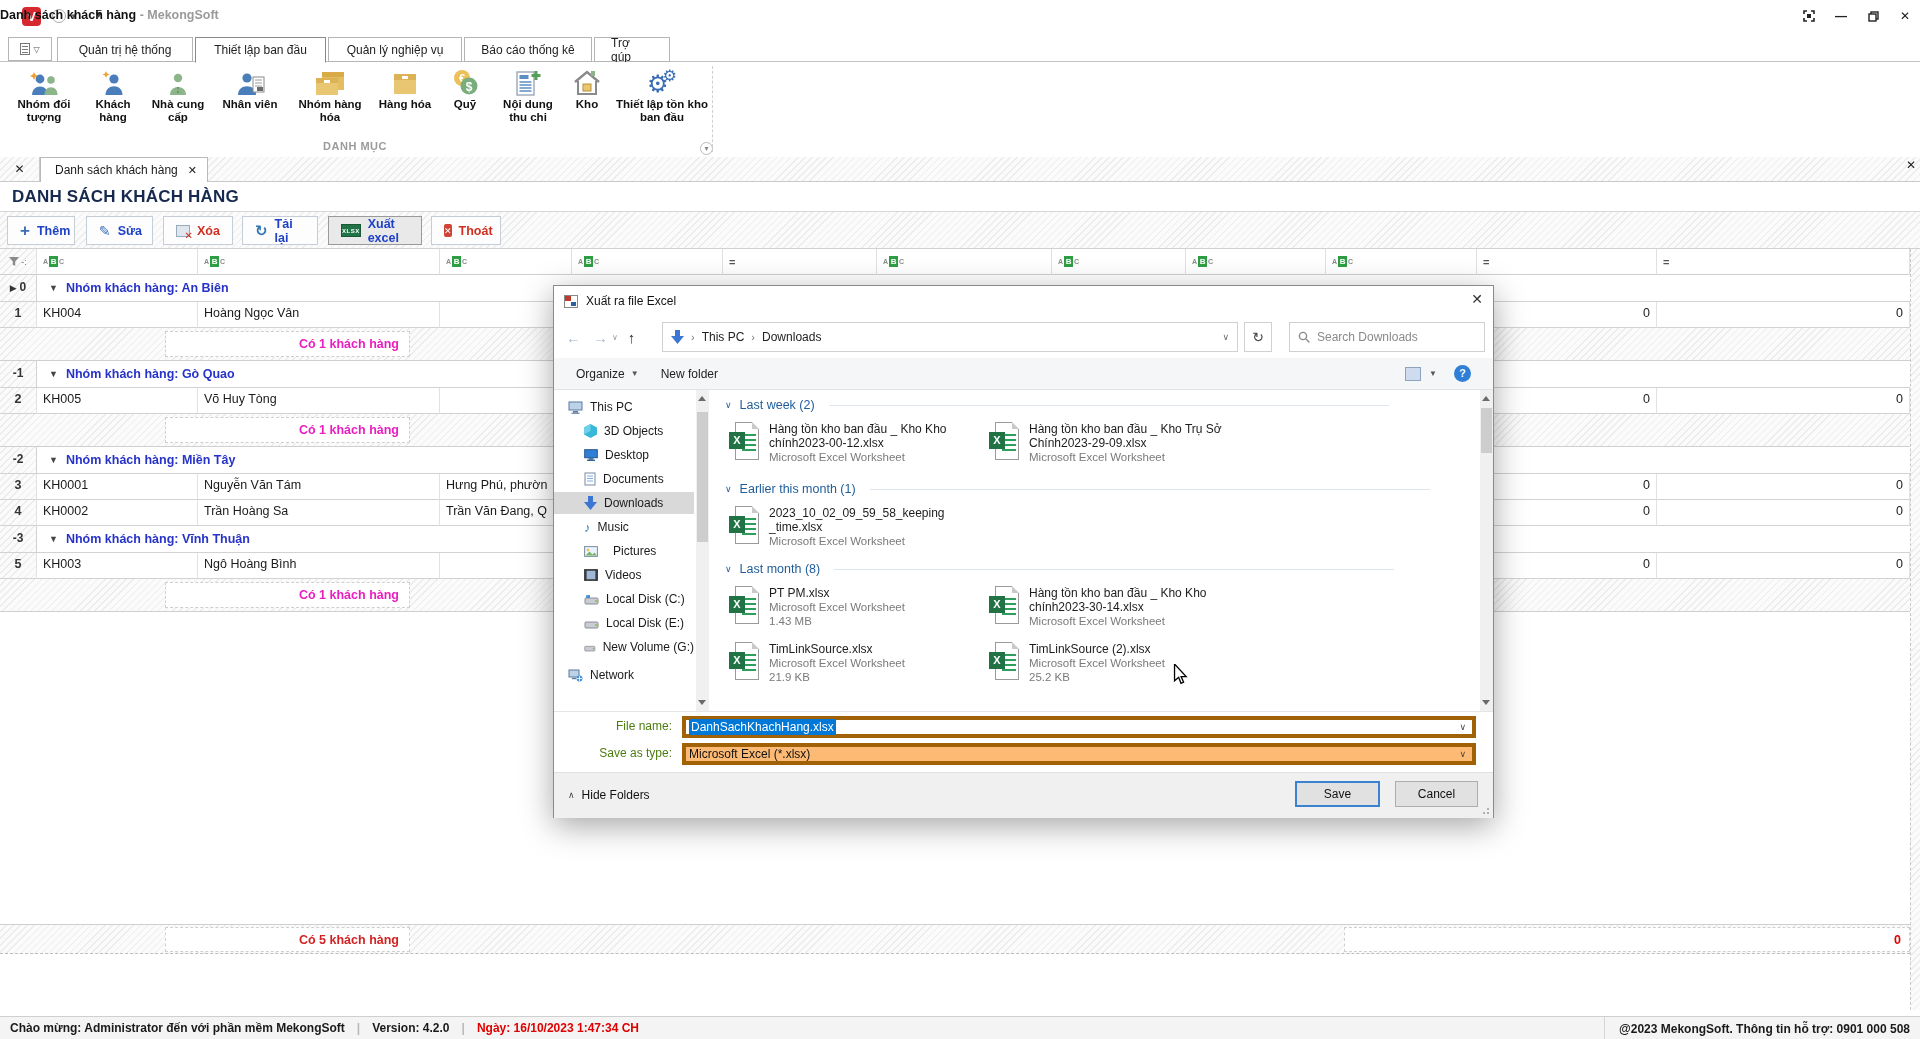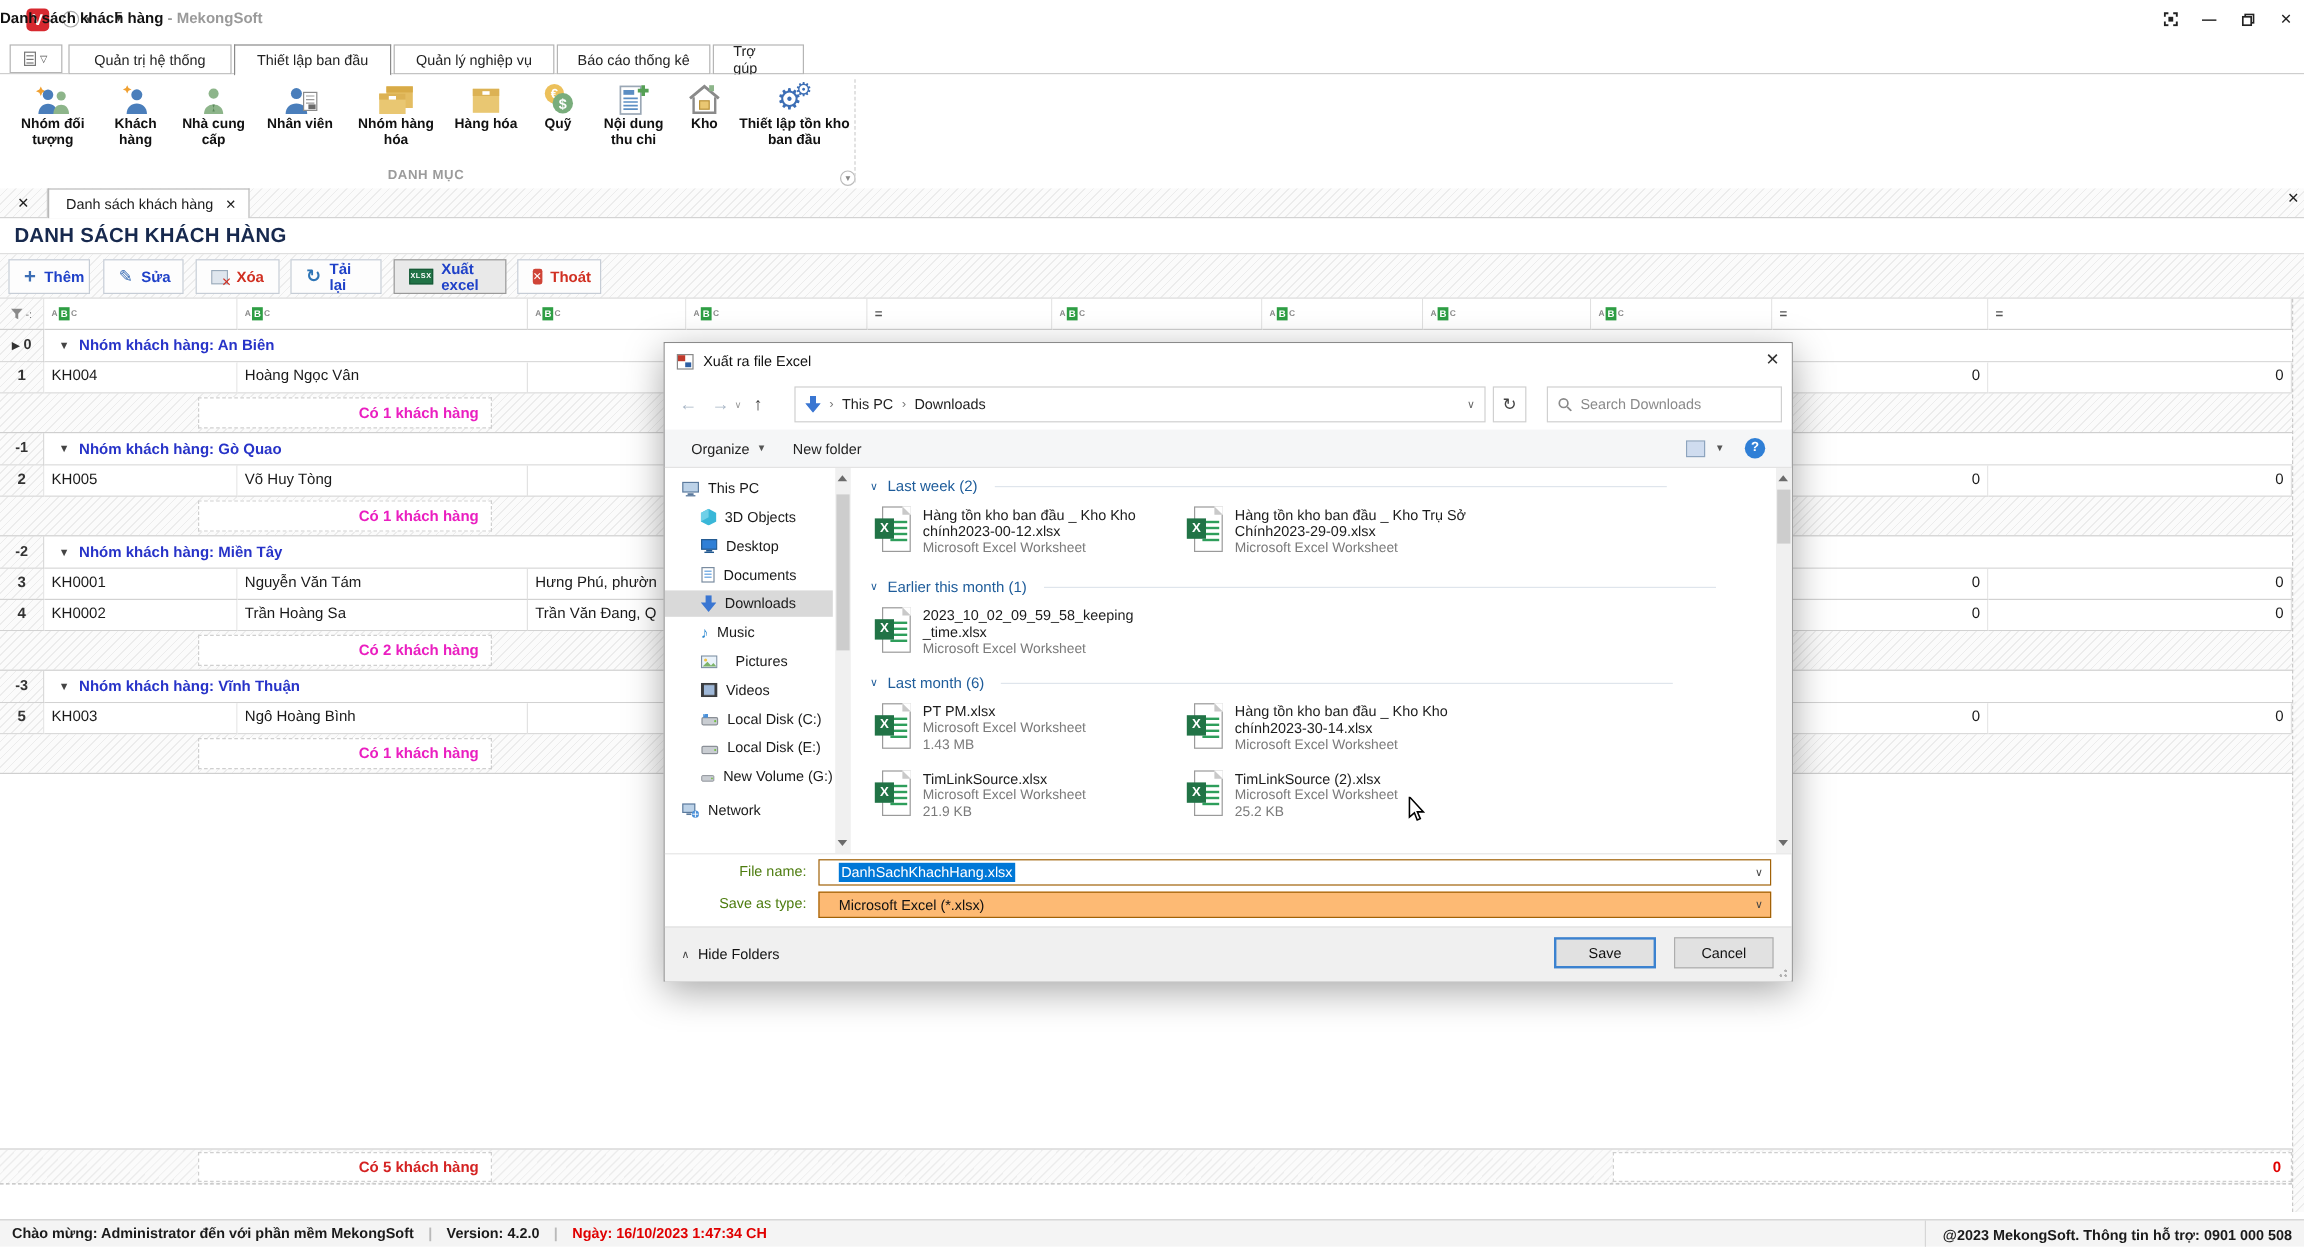--- a/index.html
+++ b/index.html
@@ -143,21 +143,21 @@
   .xlicon .fold { position:absolute; right:0; top:0; width:0; height:0; border-top:7px solid #fff; border-left:7px solid #c9c9c9; }
   .xlicon .lines { position:absolute; right:3px; top:12px; width:14px; height:2px; background:#2e9e5b; box-shadow:0 5px 0 #2e9e5b, 0 10px 0 #2e9e5b, 0 15px 0 #2e9e5b; }
   .xlicon .xb { position:absolute; left:0; top:10px; width:16px; height:17px; background:#217346; color:#fff; font-weight:bold; font-size:11px; text-align:center; line-height:17px; }
   .ftxt { display:flex; flex-direction:column; }
   .fname { font-size:12px; color:#1c1c1c; line-height:14px; max-width:200px; overflow-wrap:anywhere; }
   .fmeta { font-size:11.5px; color:#7a7a7a; line-height:14px; }
   .fscroll { position:absolute; right:0; top:0; width:13px; height:321px; background:#f0f0f0; }
   .fscroll .thumb { position:absolute; left:1px; top:18px; width:11px; height:45px; background:#cdcdcd; }
   .dlg-fields { position:absolute; left:0; top:425px; width:100%; height:61px; background:#fff; border-top:1px solid #e5e5e5; }
   .f-label { position:absolute; font-size:12px; color:#4d7c0f; text-align:right; width:110px; }
-  .f-combo { position:absolute; left:128px; width:794px; height:22px; border:1px solid #a16207; background:#fff; display:flex; align-items:center; padding:0 16px; font-size:12px; }
+  .f-combo { position:absolute; left:128px; width:794px; height:22px; border:4px solid #a16207; background:#fff; display:flex; align-items:center; padding:0 3px; font-size:12px; }
   .f-combo .sel { background:#0078d7; color:#fff; padding:1px 2px; }
   .f-combo.gray { background:#fdba74; color:#111; }
   .f-caret { position:absolute; right:6px; color:#444; font-size:9px; }
   .dlg-footer { position:absolute; left:0; top:486px; width:100%; height:46px; background:#f0f0f0; border-top:1px solid #dfdfdf; }
   .hidefolders { position:absolute; left:14px; top:15px; font-size:12px; color:#111; display:flex; gap:7px; align-items:center; }
   .btn { position:absolute; top:8px; height:26px; display:flex; align-items:center; justify-content:center; font-size:12px; color:#111; background:#e1e1e1; border:1px solid #adadad; }
   .btn.save { left:741px; width:85px; border:2px solid #3b82d0; }
   .btn.cancel { left:841px; width:83px; }
   .grip { position:absolute; right:3px; bottom:3px; width:8px; height:8px; background:radial-gradient(circle at 2px 6px,#b0b0b0 1px,transparent 1.2px),radial-gradient(circle at 6px 6px,#b0b0b0 1px,transparent 1.2px),radial-gradient(circle at 6px 2px,#b0b0b0 1px,transparent 1.2px); }
 
@@ -494,23 +494,20 @@
       <div class="cell w2">Trần Hoàng Sa</div>
       <div class="cell w3">Trần Văn Đang, Q</div>
       <div class="cell w4"></div>
         <div class="cell w5"></div>
         <div class="cell w6"></div>
       <div class="cell w7"></div>
         <div class="cell w8"></div>
         <div class="cell w9"></div>
       <div class="cell w10 num">0</div>
       <div class="cell w11 num">0</div>
-    </div>
-    <div class="sumrow">
-      <div class="sumbox">Có 2 khách hàng</div>
     </div>
 
     <div class="grprow">
       <div class="gind"><span>-3</span></div>
       <div class="gcell">
           <span class="gtri">▼</span>
           <span>Nhóm khách hàng: Vĩnh Thuận</span>
         </div>
     </div>
     <div class="grow-flex">
@@ -740,21 +737,21 @@
               <span class="xb">X</span>
             </span>
           <span class="ftxt">
             <span class="fname" style="max-width:182px;">2023_10_02_09_59_58_keeping_time.xlsx</span>
             <span class="fmeta">Microsoft Excel Worksheet</span>
           </span>
         </div>
 
         <div class="fgroup-h" style="top:172px;">
           <span class="chev">∨</span>
-          <span>Last month (6)</span>
+          <span>Last month (8)</span>
           <span class="line"></span>
         </div>
         <div class="fitem" style="left:18px;top:196px;">
           <span class="xlicon">
               <span class="page"></span>
               <span class="fold"></span>
               <span class="lines"></span>
               <span class="xb">X</span>
             </span>
           <span class="ftxt">

